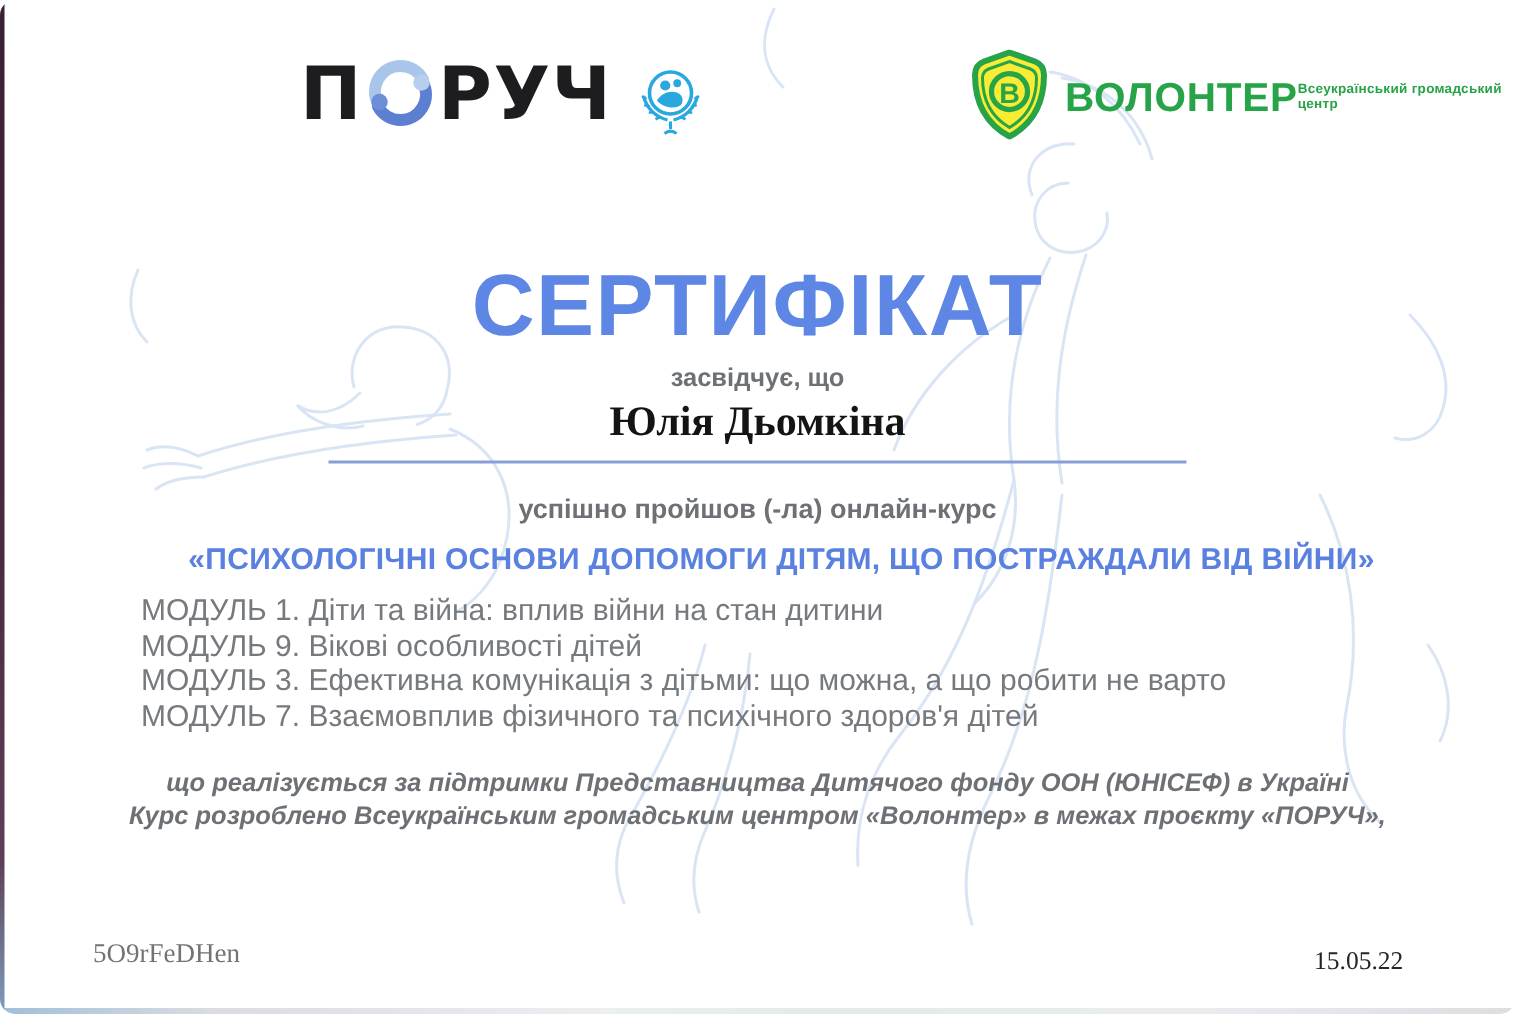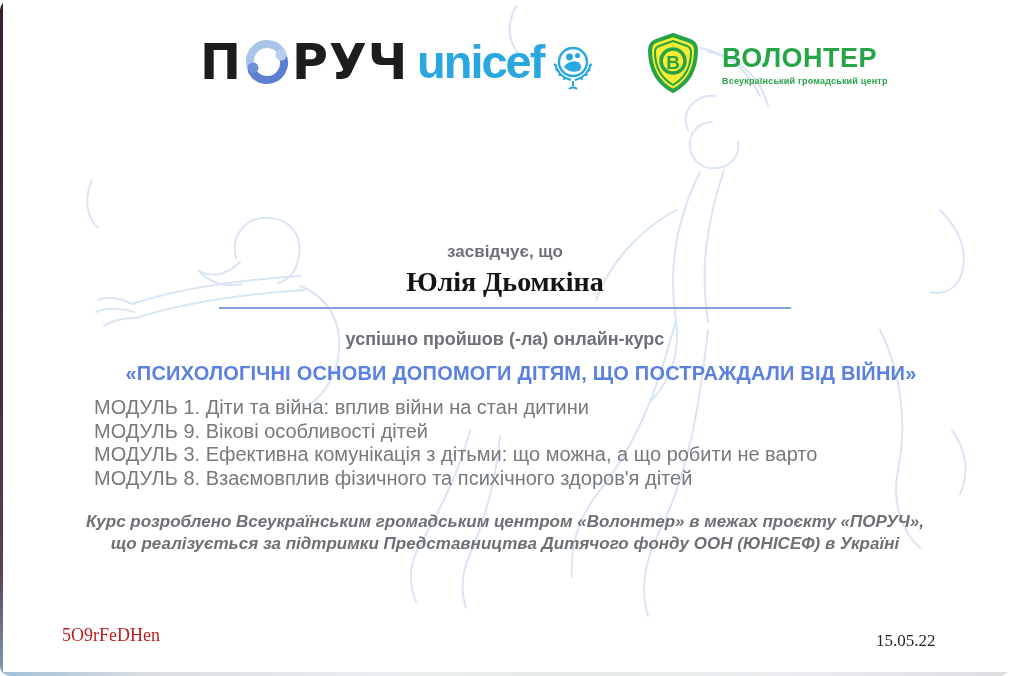--- a/index.html
+++ b/index.html
@@ -40,39 +40,39 @@
   #unicef-logo{position:absolute;left:417px;top:40px;display:flex;align-items:flex-start;}
   .unicef-word{
     font-family:"Liberation Sans", sans-serif;
     font-weight:bold;font-size:47px;color:#29a8e0;letter-spacing:-2px;line-height:1;
     position:relative;top:-2px;
   }
   #unicef-emblem{margin-left:4px;}
 
   #volunteer-logo{position:absolute;left:648px;top:33px;display:flex;align-items:center;}
   #volunteer-shield{flex:0 0 auto;}
-  .volunteer-textcol{margin-left:24px;display:flex;flex-direction:column;}
+  .volunteer-textcol{margin-left:12px;display:flex;flex-direction:row;}
   .volunteer-title{
     font-weight:bold;font-size:27px;color:#27a348;letter-spacing:.5px;line-height:1.05;
   }
   .volunteer-subtitle{
     font-weight:bold;font-size:9px;color:#27a348;letter-spacing:.2px;margin-top:3px;
   }
 
   
   #cert-title{top:170px;font-size:58px;font-weight:bold;color:#5e86e4;letter-spacing:1px;}
   #certifies{top:242px;font-size:17px;color:#6d7175;}
   #recipient{top:266px;font-size:28px;font-weight:bold;color:#141414;
     font-family:"Liberation Serif", serif;}
   #name-underline{position:absolute;left:219px;top:307px;width:572px;height:2px;background:#87a0d6;}
   #completion{top:329px;font-size:18px;color:#6d7175;}
   #course-title{top:362px;font-size:20px;font-weight:bold;color:#5a80e0;letter-spacing:.2px;margin-left:16px;}
   #modules{position:absolute;left:94px;top:396px;font-size:20px;color:#76797d;line-height:23.5px;}
   #footer-text{top:511px;font-size:17px;color:#6d7175;font-style:italic;line-height:22px;}
-  #cert-code{position:absolute;left:62px;top:625px;font-size:18px;color:#b91c1c;
+  #cert-code{position:absolute;left:62px;top:625px;font-size:18px;color:#737373;
     font-family:"Liberation Serif", serif;}
   #issue-date{position:absolute;left:876px;top:631px;font-size:17px;color:#262626;
     font-family:"Liberation Serif", serif;}
 </style>
 </head>
 <body>
 
 <div id="card">
 
   <svg id="watermark" viewBox="0 0 1010 676" fill="none" stroke="#cdddf1" stroke-width="2" stroke-linecap="round">
@@ -118,21 +118,20 @@
             <path d="M9 31 A17 17 0 0 1 24 6 A17 17 0 0 1 39 15" stroke="#a9c6ea" stroke-width="8" stroke-linecap="round"></path>
             <path d="M39 17 A17 17 0 0 1 24 42 A17 17 0 0 1 9 33" stroke="#5c7fd2" stroke-width="8" stroke-linecap="round"></path>
             <circle cx="10" cy="30" r="5.5" fill="#6d8fd8"></circle>
             <circle cx="38" cy="17" r="5.5" fill="#b7cfee"></circle>
           </svg>
         </span>
         <span class="poruch-letters">РУЧ</span>
       </div>
 
       <div id="unicef-logo">
-        <span class="unicef-word">unicef</span>
         <span id="unicef-emblem">
           <svg width="52" height="52" viewBox="0 0 52 52" fill="none" stroke="#29a8e0">
             <circle cx="26" cy="22" r="14" stroke-width="2.4"></circle>
             <circle cx="22.5" cy="17" r="3.4" fill="#29a8e0" stroke="none"></circle>
             <circle cx="30.5" cy="15.5" r="2.6" fill="#29a8e0" stroke="none"></circle>
             <path d="M17 27 C20 22 26 20 31 22 C34 23.5 35 27 33 30 C29 33 21 32 17 27 Z" fill="#29a8e0" stroke="none"></path>
             <path d="M8 24 C10 32 16 38 24 40 M44 24 C42 32 36 38 28 40" stroke-width="2.2"></path>
             <path d="M10 26 l-3 -2 M12 31 l-3.5 -1 M15 35 l-3.5 0 M19 38 l-3 1.5 M42 26 l3 -2 M40 31 l3.5 -1 M37 35 l3.5 0 M33 38 l3 1.5" stroke-width="1.8"></path>
             <path d="M26 41 v5 M22 49 c2.5 -2 5.5 -2 8 0" stroke-width="2"></path>
           </svg>
@@ -148,41 +147,42 @@
             <text x="25" y="35.5" text-anchor="middle" font-family="Liberation Sans, sans-serif" font-size="19" font-weight="bold" fill="#27a348">В</text>
           </svg>
         </span>
         <span class="volunteer-textcol">
           <span class="volunteer-title">ВОЛОНТЕР</span>
           <span class="volunteer-subtitle">Всеукраїнський громадський центр</span>
         </span>
       </div>
     </div>
 
+    <div id="cert-title" class="centered">СЕРТИФІКАТ</div>
 
     <div id="certifies" class="centered">засвідчує, що</div>
 
     <div id="recipient" class="centered">Юлія Дьомкіна</div>
 
     <div id="name-underline"></div>
 
     <div id="completion" class="centered">успішно пройшов (-ла) онлайн-курс</div>
 
     <div id="course-title" class="centered">«ПСИХОЛОГІЧНІ ОСНОВИ ДОПОМОГИ ДІТЯМ, ЩО ПОСТРАЖДАЛИ ВІД ВІЙНИ»</div>
 
     <div id="modules">
       <div>МОДУЛЬ 1. Діти та війна: вплив війни на стан дитини</div>
       <div>МОДУЛЬ 9. Вікові особливості дітей</div>
       <div>МОДУЛЬ 3. Ефективна комунікація з дітьми: що можна, а що робити не варто</div>
-      <div>МОДУЛЬ 8. Взаємовплив фізичного та психічного здоров'я дітей</div>
+      <div>МОДУЛЬ 7. Взаємовплив фізичного та психічного здоров'я дітей</div>
     </div>
 
     <div id="footer-text" class="centered">
+      <div>що реалізується за підтримки Представництва Дитячого фонду ООН (ЮНІСЕФ) в Україні</div>
       <div>Курс розроблено Всеукраїнським громадським центром «Волонтер» в межах проєкту «ПОРУЧ»,</div>
-      <div>що реалізується за підтримки Представництва Дитячого фонду ООН (ЮНІСЕФ) в Україні</div>
     </div>
 
     <div id="cert-code">5O9rFeDHen</div>
 
     <div id="issue-date">15.05.22</div>
   </div>
 
   <div class="edge-left"></div>
   <div class="edge-bottom"></div>
 </div>

